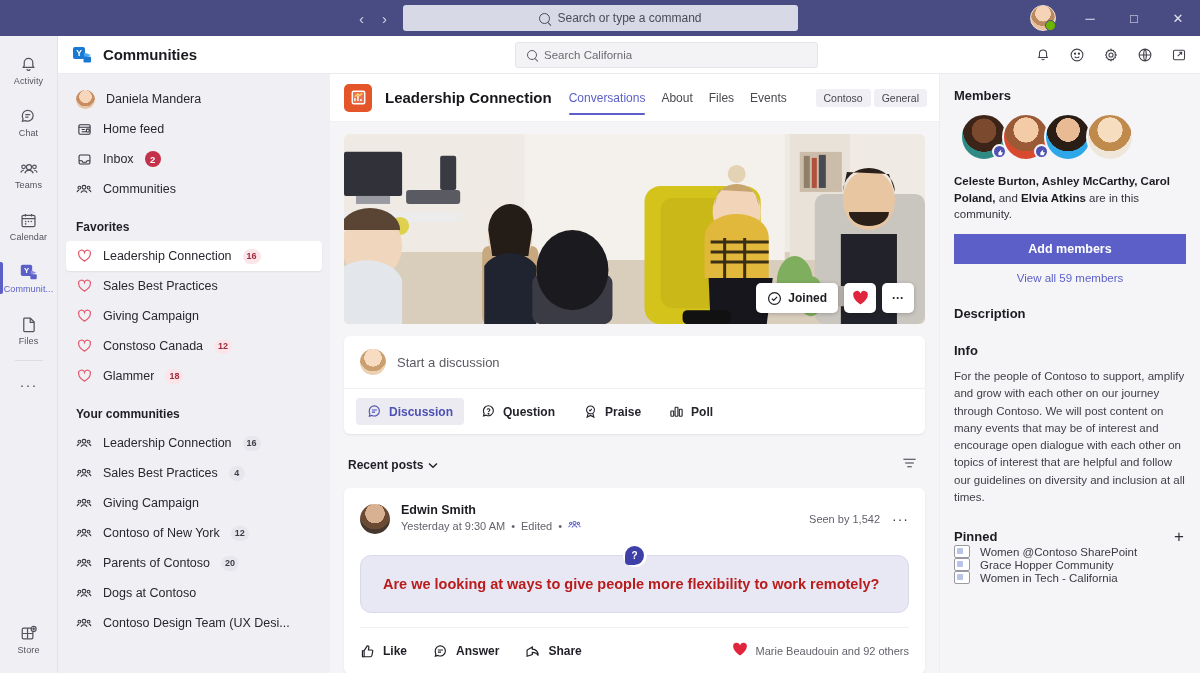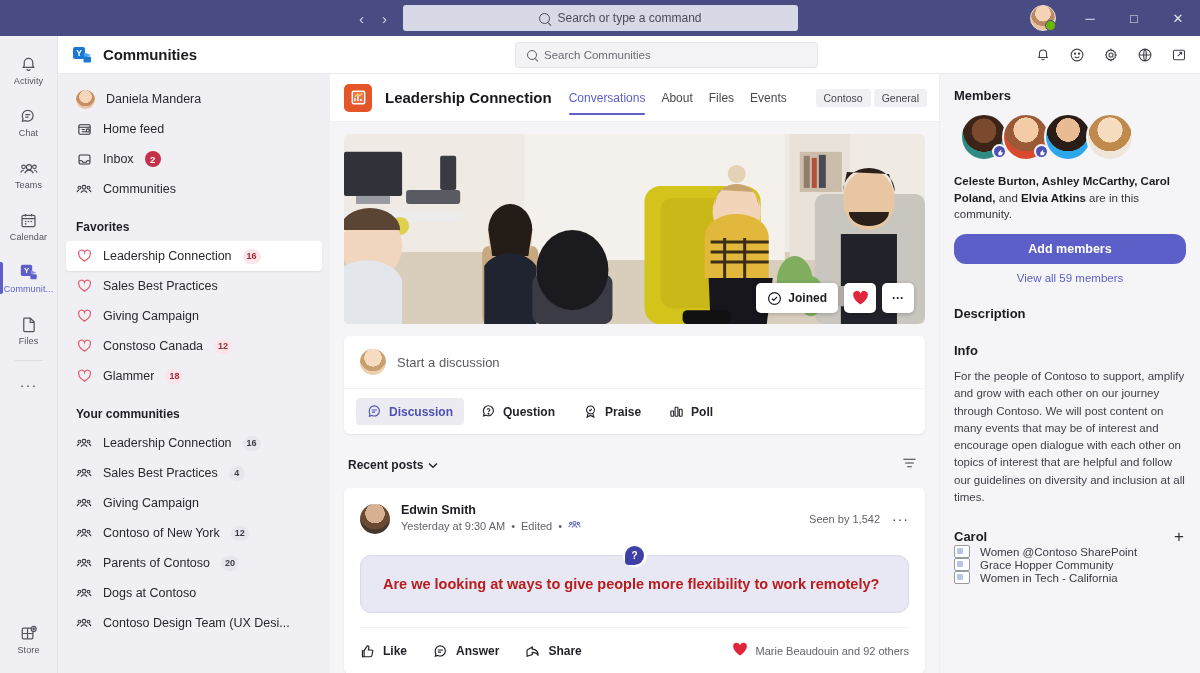--- a/index.html
+++ b/index.html
@@ -169,21 +169,21 @@
   .avatars { display: flex; padding-left: 6px; margin-bottom: 12px; }
   .m-ava { width: 48px; height: 48px; border-radius: 50%; border: 2.5px solid #f5f5f8;
            margin-left: -6px; position: relative; }
   .m-ava:first-child { margin-left: 0; }
   .m-badge { position: absolute; right: -1px; bottom: 0; width: 15px; height: 15px; border-radius: 50%;
              background: #4f52b2; border: 2px solid #f5f5f8; display: flex; align-items: center;
              justify-content: center; color: #fff; font-size: 7px; }
   .m-text { font-size: 11.5px; color: #33333b; line-height: 1.45; margin-bottom: 11px; }
   .m-text b { color: #1b1b21; }
   .btn-primary { width: 100%; height: 30px; background: #5b5fc7; color: #fff; border: 0;
-                 border-radius: 12px; font-size: 12.5px; font-weight: bold; cursor: pointer;
+                 border-radius: 0; font-size: 12.5px; font-weight: bold; cursor: pointer;
                  font-family: inherit; }
   .viewall { display: block; text-align: center; font-size: 11.5px; color: #5b5fc7;
              margin-top: 8px; cursor: pointer; text-decoration: none; }
   .rsec { margin-top: 22px; }
   .rbody { font-size: 11.5px; color: #40404a; line-height: 1.5; margin-top: 5px; }
   .rsec-hdr { display: flex; align-items: center; justify-content: space-between; }
   .plus-btn { font-size: 17px; color: #2e2e37; cursor: pointer; line-height: 1; padding: 0 2px; }
   .pin-row { display: flex; align-items: center; gap: 10px; cursor: pointer;
              font-size: 11.5px; color: #3a3a44; }
   .pin-ico { width: 16px; height: 13px; border: 1.3px solid #9a9aa4; border-radius: 2px;
@@ -288,21 +288,21 @@
               <rect x="1" y="3" width="12" height="12" rx="2" fill="#1a78d3"></rect>
               <text x="7" y="11.8" font-size="8.5" font-family="Liberation Sans, sans-serif" font-weight="bold" fill="#fff" text-anchor="middle">Y</text>
               <path d="M12 8.4l7 2.7-7 2.9z" fill="#4aa8ef"></path>
               <rect x="11.5" y="12.6" width="7.5" height="6" rx="1.3" fill="#1a78d3"></rect>
             </svg>
           </span>
           <span class="apptitle">Communities</span>
         </div>
         <div class="commsearch">
           <span class="mag2"></span>
-          <span>Search Communities</span>
+          <span>Search California</span>
         </div>
         <div class="hdr-icons">
           <span class="hdr-icon">
             <svg width="16" height="16" viewBox="0 0 18 18" fill="none" stroke="currentColor" stroke-width="1.2">
               <path d="M5 7.4a4 4 0 018 0v2.9l.9 1.6H4.1L5 10.3z"></path>
                 <path d="M7.5 13.4a1.6 1.6 0 003 0"></path>
               </svg>
           </span>
           <span class="hdr-icon">
             <svg width="16" height="16" viewBox="0 0 18 18" fill="none" stroke="currentColor" stroke-width="1.2">
@@ -753,21 +753,21 @@
             <div class="rtitle">Description</div>
           </div>
 
           <div class="rsec">
             <div class="rtitle">Info</div>
             <div class="rbody">For the people of Contoso to support, amplify and grow with each other on our journey through Contoso. We will post content on many events that may be of interest and encourage open dialogue with each other on topics of interest that are helpful and follow our guidelines on diversity and inclusion at all times.</div>
           </div>
 
           <div class="rsec">
             <div class="rsec-hdr">
-              <span class="rtitle" style="margin:0">Carol</span>
+              <span class="rtitle" style="margin:0">Pinned</span>
               <span class="plus-btn">+</span>
             </div>
             <div class="pin-row">
               <span class="pin-ico"></span>
               <span>Women @Contoso SharePoint</span>
             </div>
             <div class="pin-row">
               <span class="pin-ico"></span>
               <span>Grace Hopper Community</span>
             </div>

